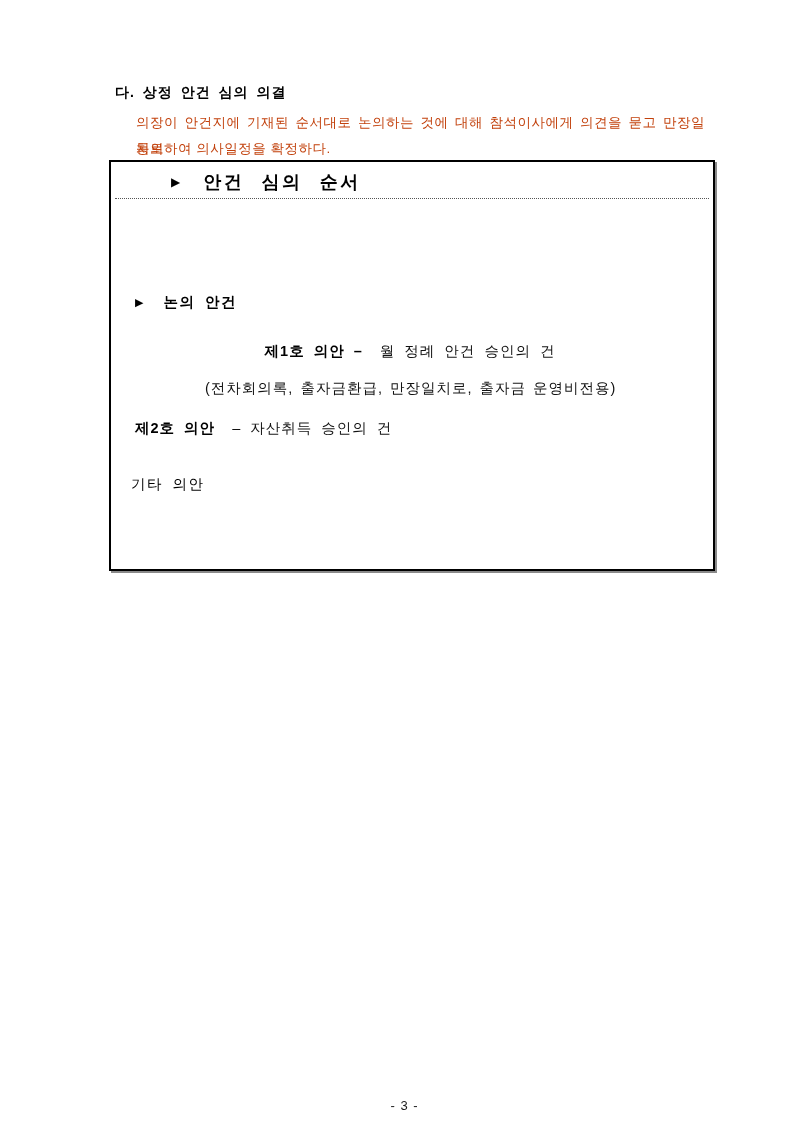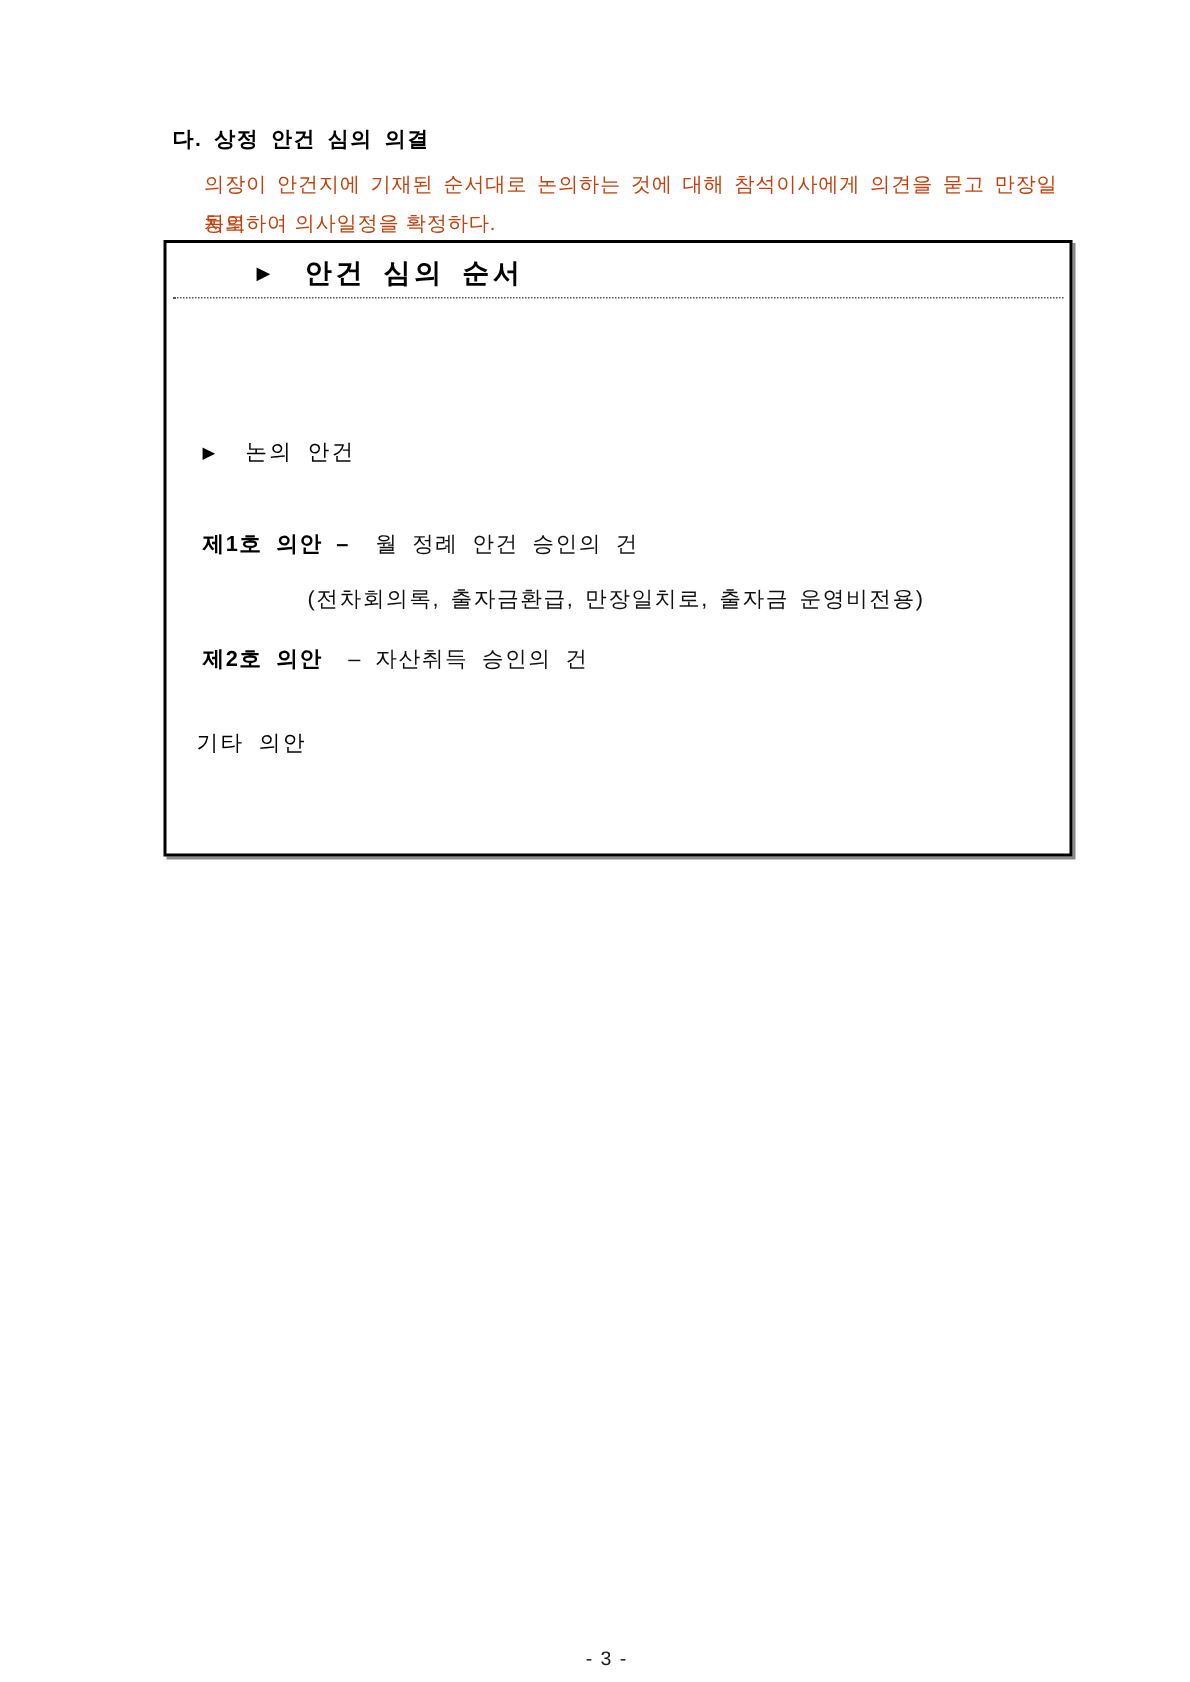--- a/index.html
+++ b/index.html
@@ -75,47 +75,48 @@
     line-height: 1;
     color: #000000;
   }
   .agenda-box .title-row .marker { margin-right: 15px; }
   .agenda-box .title-text {
     font-size: 18px;
     font-weight: bold;
     letter-spacing: 2.5px;
     word-spacing: 4px;
     color: #000000;
+    font-family: Liberation Mono, monospace;
   }
   .agenda-box .content {
     flex: 1 1 auto;
     padding: 0 16px 0 12px;
     font-size: 14.5px;
   }
   .discussion-row {
     margin-top: 85px;
     display: flex;
     align-items: center;
     line-height: 20px;
   }
   .discussion-row .marker { font-size: 11px; margin-right: 12px; }
   .discussion-row .disc-text {
-    font-weight: normal;
+    font-weight: bold;
     letter-spacing: 1.5px;
     word-spacing: 4px;
   }
   .item-row {
     line-height: 20px;
     letter-spacing: 1px;
     word-spacing: 4px;
     white-space: nowrap;
   }
   .item-row .item-label { font-weight: bold; }
   .item-row .item-text { font-weight: normal; color: #111111; }
-  .item1 { margin-top: 29px; }
+  .item1 { margin-top: 17px; text-align: center; }
   .item-detail {
     margin-top: 9px;
     padding-left: 78px;
     line-height: 20px;
     letter-spacing: 1px;
     word-spacing: 2px;
     color: #111111;
     white-space: nowrap;
   }
   .item2 { margin-top: 12px; }

